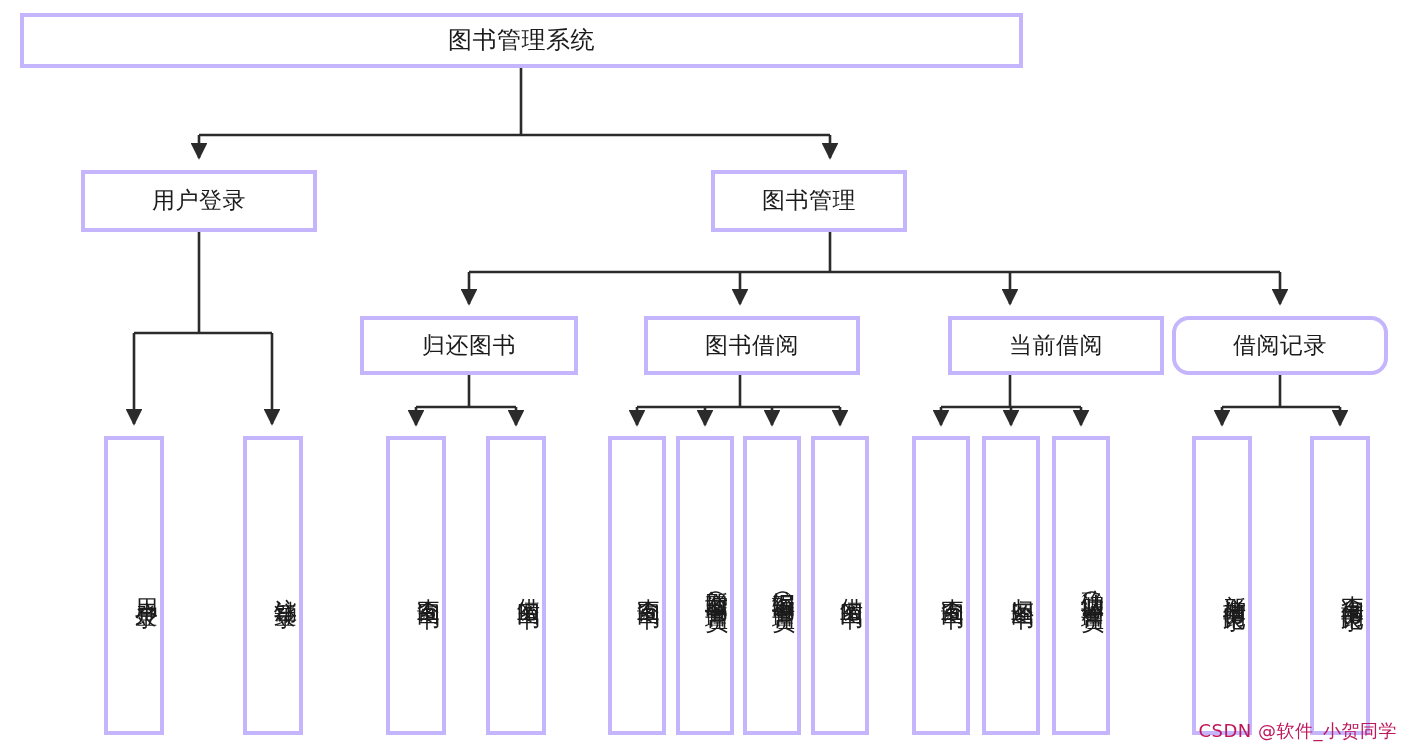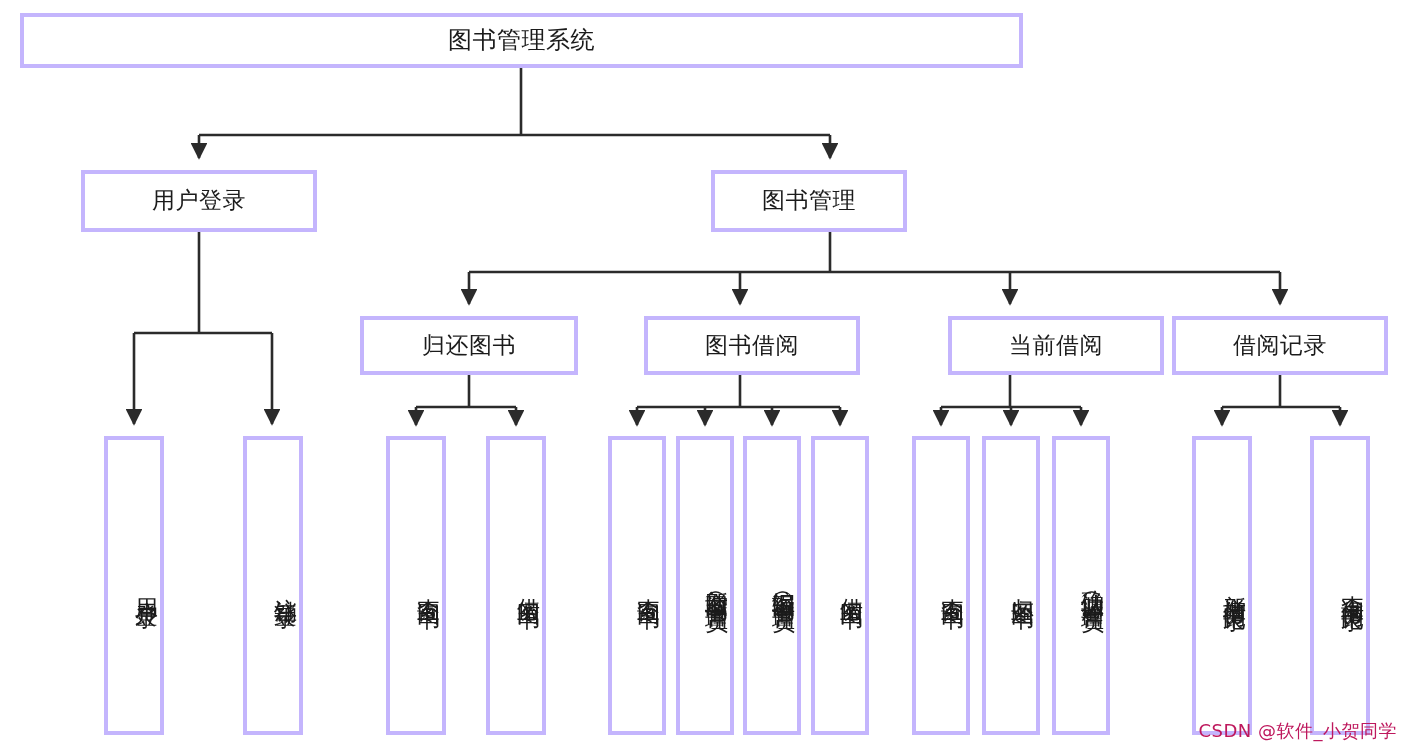--- a/index.html
+++ b/index.html
@@ -152,21 +152,21 @@
   </div>
 
   <div class="node h" style="left:632px; top:316px; width:216px; height:59px;margin-left:12px;">
     <span>图书借阅</span>
   </div>
 
   <div class="node h" style="left:902px; top:316px; width:216px; height:59px;margin-left:46px;">
     <span>当前借阅</span>
   </div>
 
-  <div class="node h" style="left:1172px; top:316px; width:216px; height:59px;">
+  <div class="node h" style="left:1172px; top:316px; width:216px; height:59px;border-radius:17px;">
     <span>借阅记录</span>
   </div>
 
   <div class="node v" style="left:104px; top:436px; width:60px; height:299px;">
     <span class="vtext">用户登录</span>
   </div>
 
   <div class="node v" style="left:243px; top:436px; width:60px; height:299px;">
     <span class="vtext">注销登录</span>
   </div>

